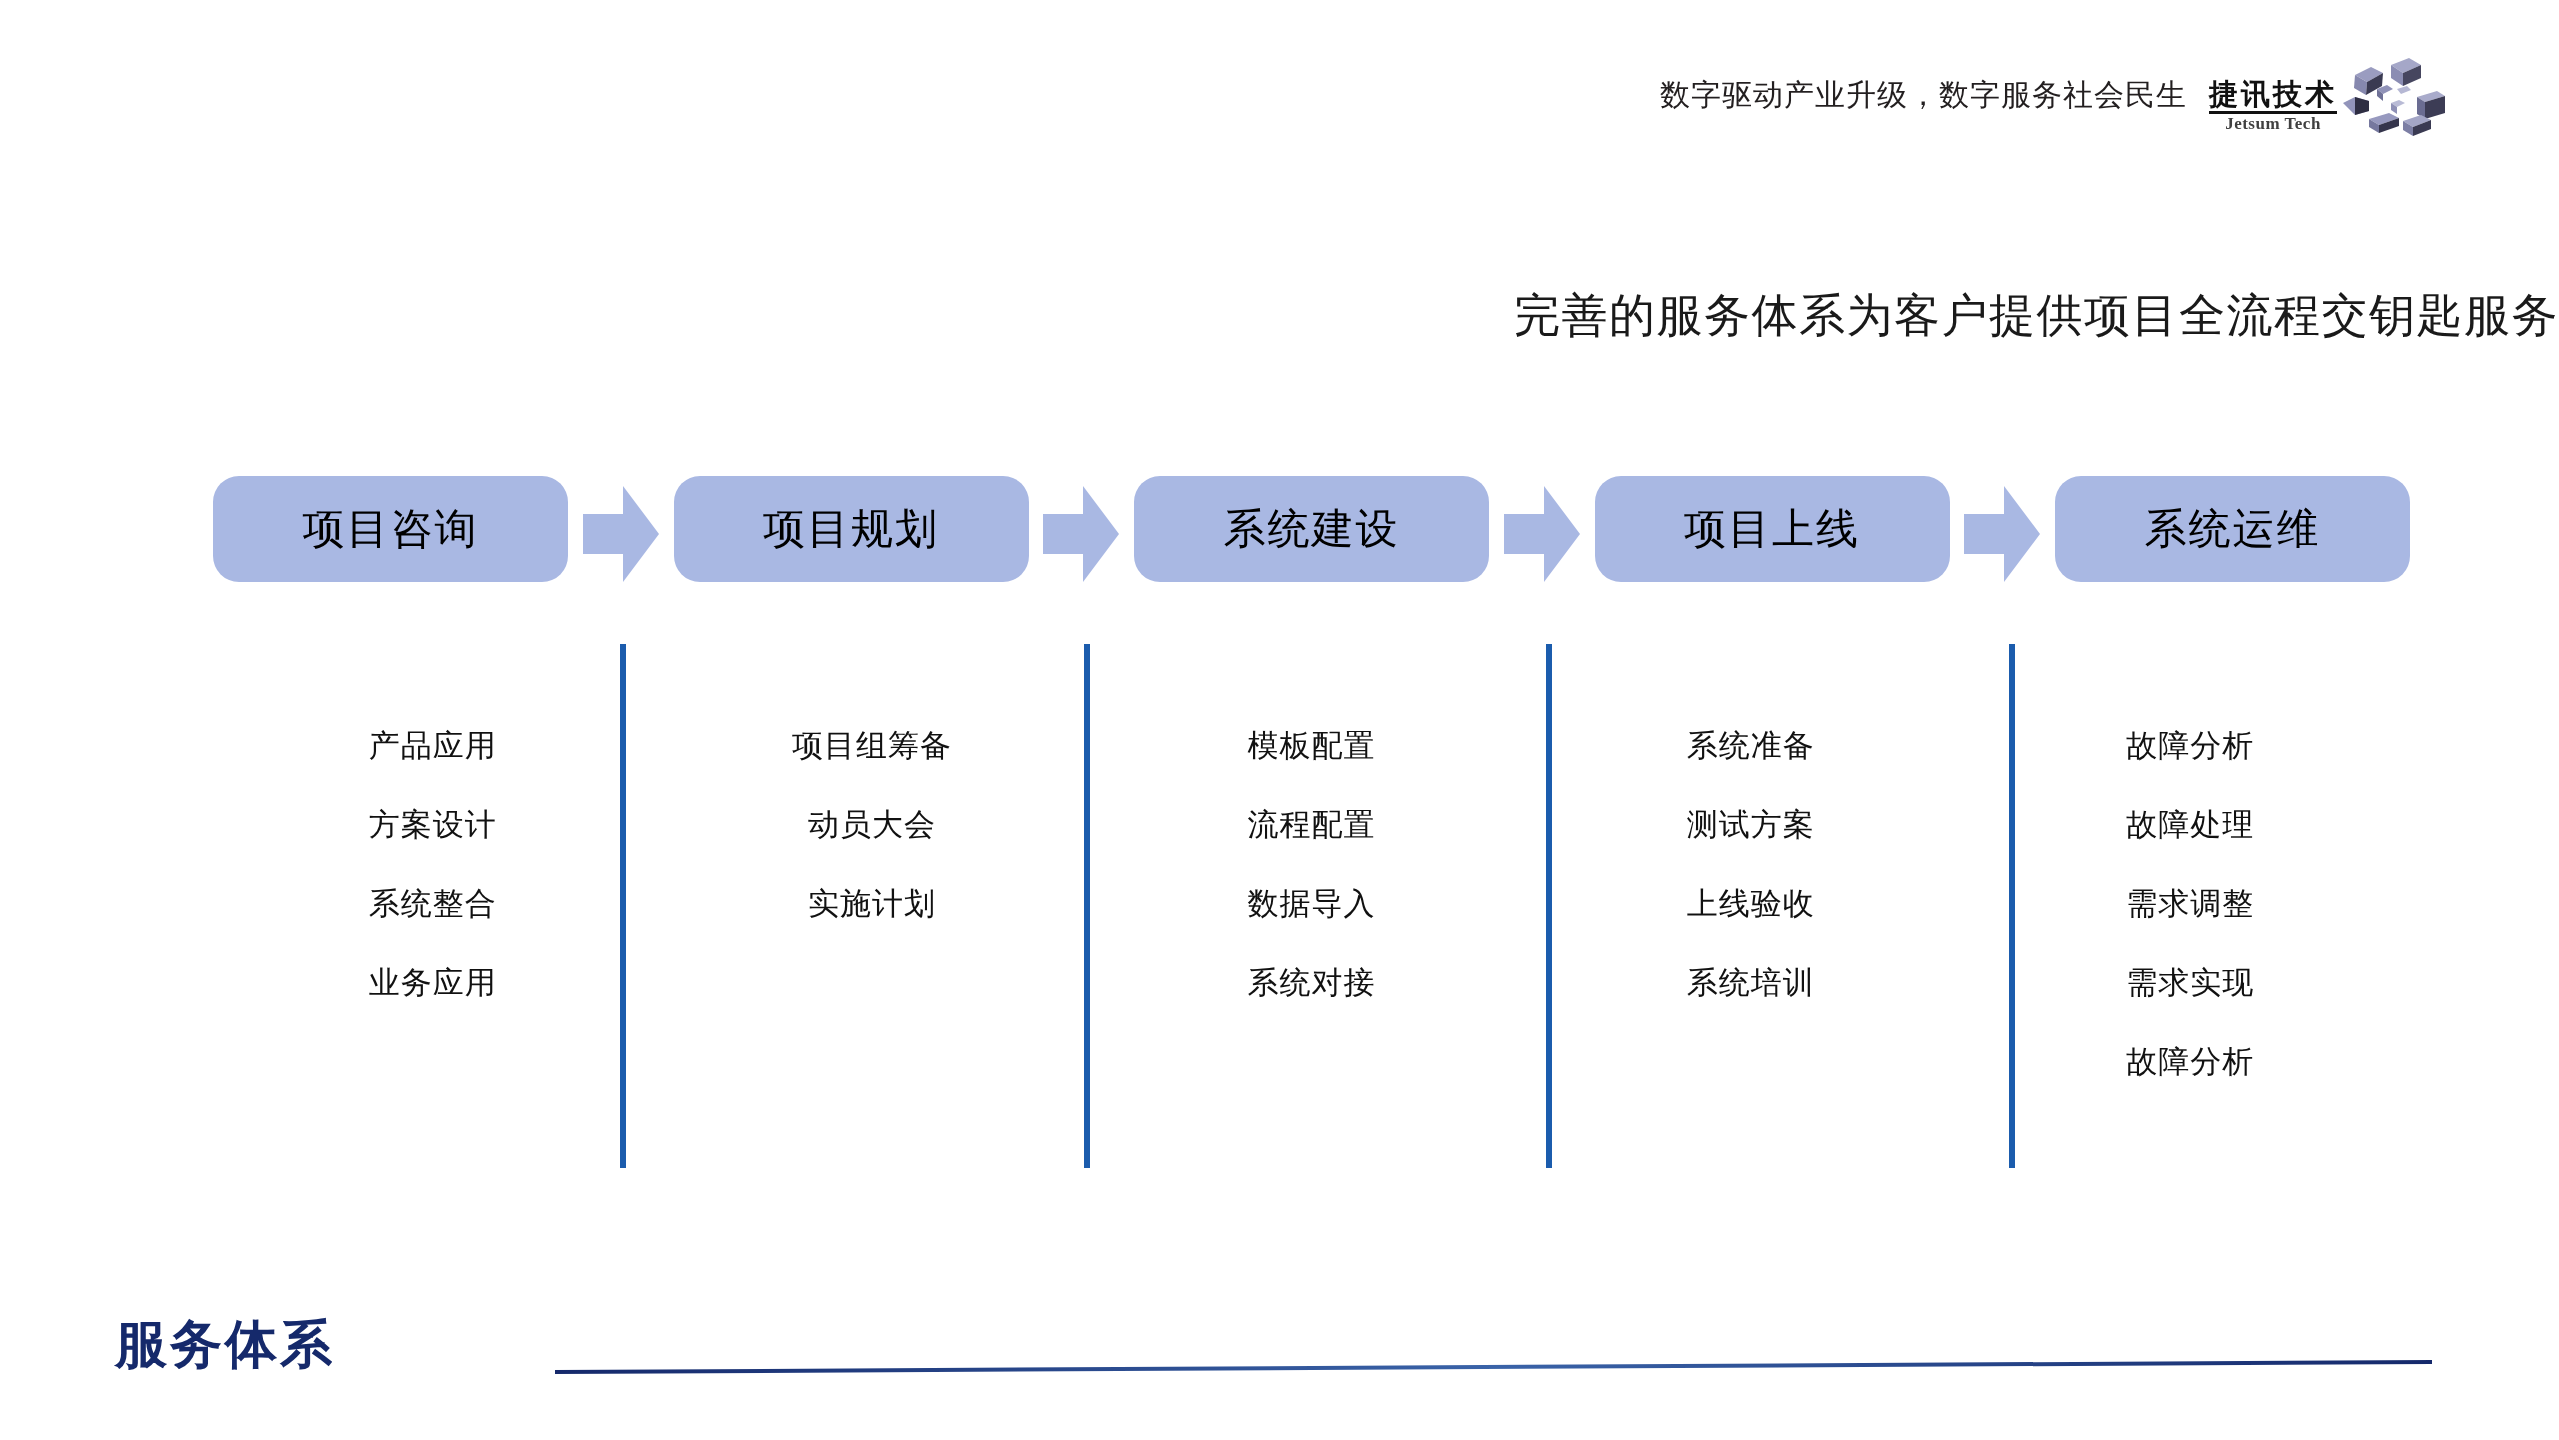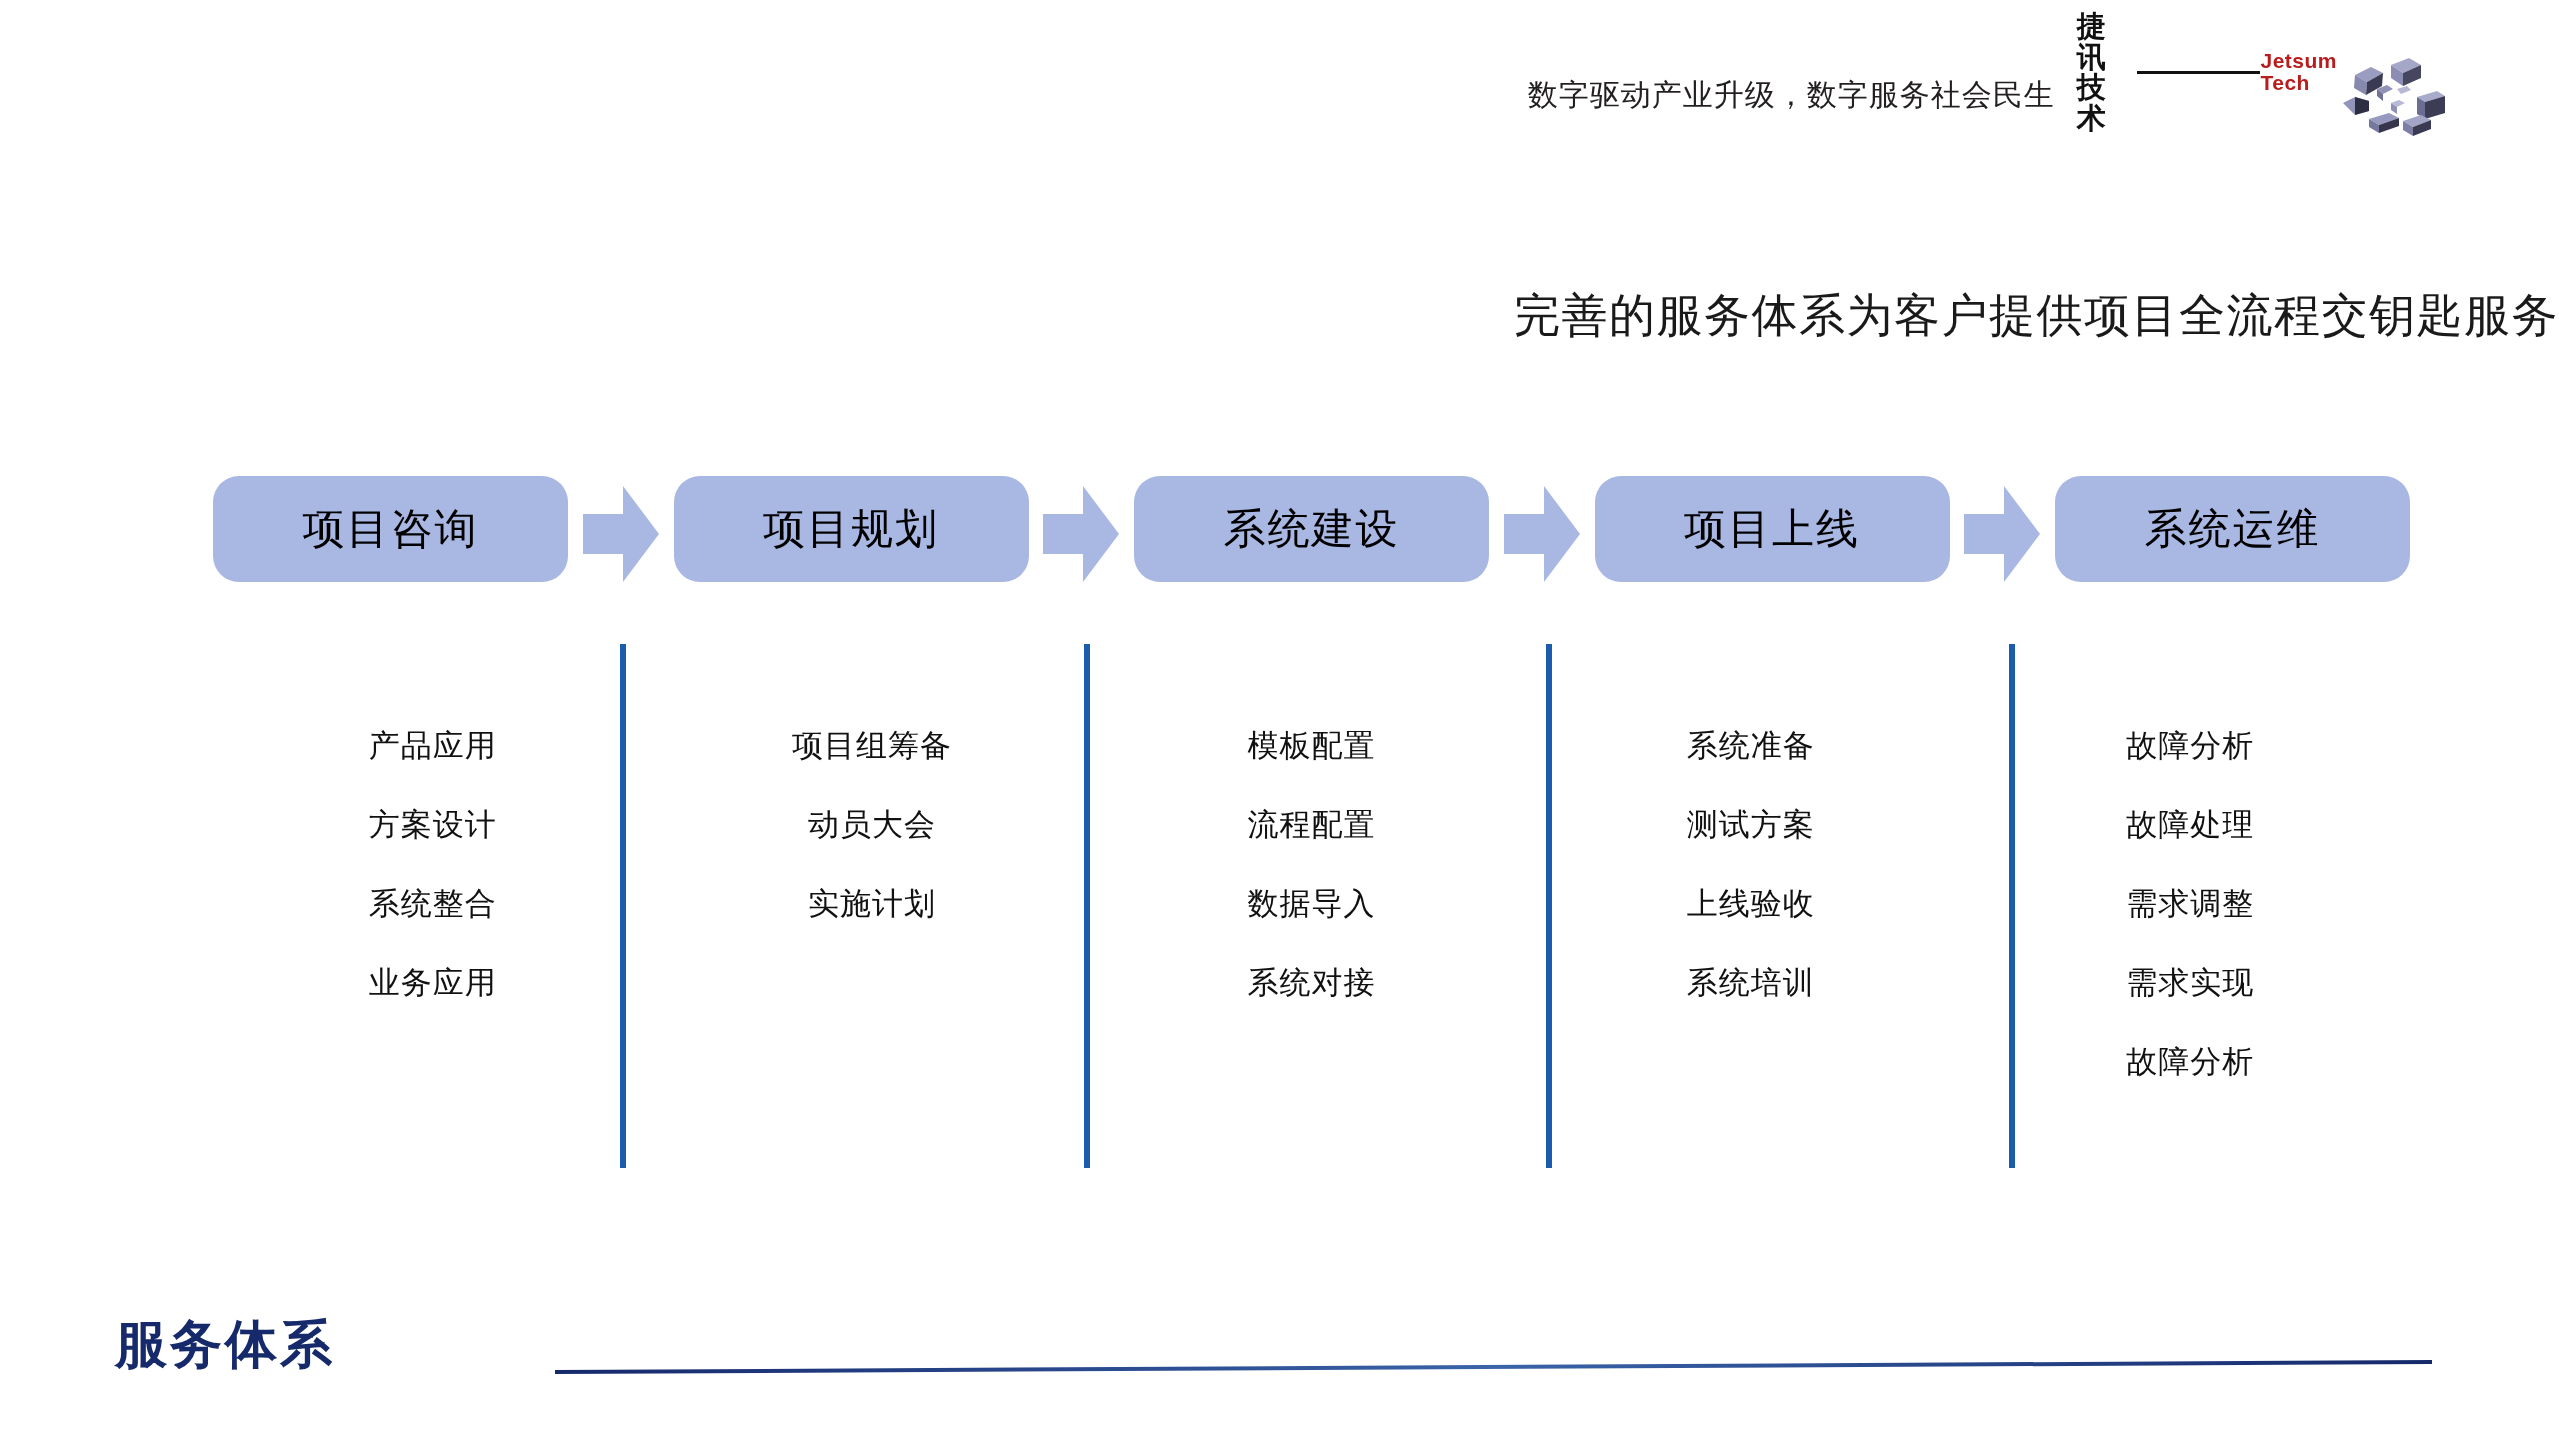--- a/index.html
+++ b/index.html
@@ -34,44 +34,44 @@
     line-height: 1;
   }
   #brand-logo {
     position: relative;
     display: flex;
     align-items: flex-end;
     height: 84px;
   }
   #brand-wordmark {
     display: flex;
-    flex-direction: row;
+    flex-direction: column;
     align-items: center;
     justify-content: flex-end;
     padding-bottom: 4px;
   }
   #brand-name-cn {
     font-size: 29px;
     font-weight: bold;
     letter-spacing: 3px;
     color: #111111;
     line-height: 1.05;
   }
   #brand-rule {
     width: 100%;
     height: 3px;
     background: #111111;
     margin: 2px 0 1px 0;
   }
   #brand-name-en {
-    font-family: Liberation Sans, sans-serif;
-    font-size: 21px;
+    font-family: Liberation Serif, serif;
+    font-size: 17px;
     font-weight: bold;
     letter-spacing: 0.5px;
-    color: #b91c1c;
+    color: #404040;
     line-height: 1.05;
   }
   #brand-cubes {
     position: relative;
     width: 110px;
     height: 84px;
     margin-left: 2px;
   }
   #brand-cubes svg { display: block; }
 

